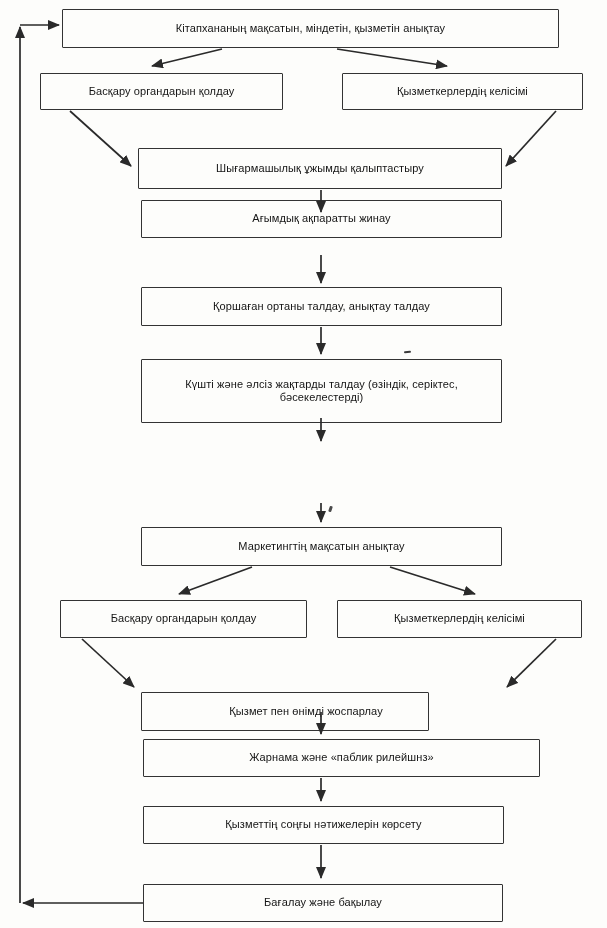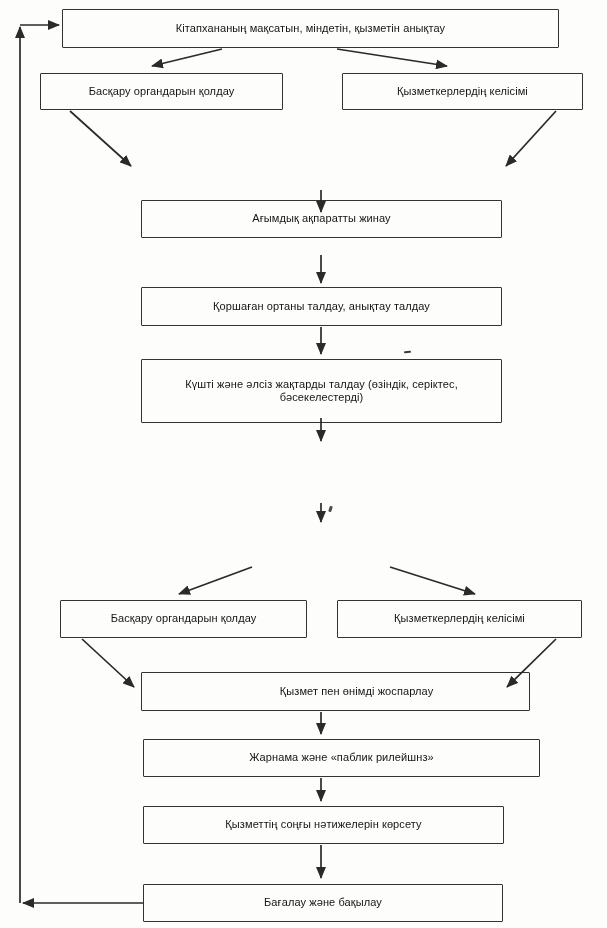--- a/index.html
+++ b/index.html
@@ -43,44 +43,50 @@
   </div>
 
   <div class="box" style="left:40px;top:73px;width:243px;height:37px;">
     <span class="lbl">Басқару органдарын қолдау</span>
   </div>
 
   <div class="box" style="left:342px;top:73px;width:241px;height:37px;">
     <span class="lbl">Қызметкерлердің келісімі</span>
   </div>
 
+  <div class="box" style="left:138px;top:148px;width:364px;height:41px;">
+    <span class="lbl">Шығармашылық ұжымды қалыптастыру</span>
+  </div>
 
   <div class="box" style="left:141px;top:200px;width:361px;height:38px;">
     <span class="lbl">Ағымдық ақпаратты жинау</span>
   </div>
 
   <div class="box" style="left:141px;top:287px;width:361px;height:39px;">
     <span class="lbl">Қоршаған ортаны талдау, анықтау талдау</span>
   </div>
 
   <div class="box two-line" style="left:141px;top:359px;width:361px;height:64px;">
     <span class="lbl">Күшті және әлсіз жақтарды талдау (өзіндік, серіктес, бәсекелестерді)</span>
   </div>
 
 
+  <div class="box" style="left:141px;top:527px;width:361px;height:39px;">
+    <span class="lbl">Маркетингтің мақсатын анықтау</span>
+  </div>
 
   <div class="box" style="left:60px;top:600px;width:247px;height:38px;">
     <span class="lbl">Басқару органдарын қолдау</span>
   </div>
 
   <div class="box" style="left:337px;top:600px;width:245px;height:38px;">
     <span class="lbl">Қызметкерлердің келісімі</span>
   </div>
 
-  <div class="box" style="left:141px;top:672px;width:389px;height:39px;padding-left:48px;">
+  <div class="box" style="left:141px;top:692px;width:288px;height:39px;padding-left:48px;">
     <span class="lbl">Қызмет пен өнімді жоспарлау</span>
   </div>
 
   <div class="box" style="left:143px;top:739px;width:397px;height:38px;">
     <span class="lbl">Жарнама және «паблик рилейшнз»</span>
   </div>
 
   <div class="box" style="left:143px;top:806px;width:361px;height:38px;">
     <span class="lbl">Қызметтің соңғы нәтижелерін көрсету</span>
   </div>

